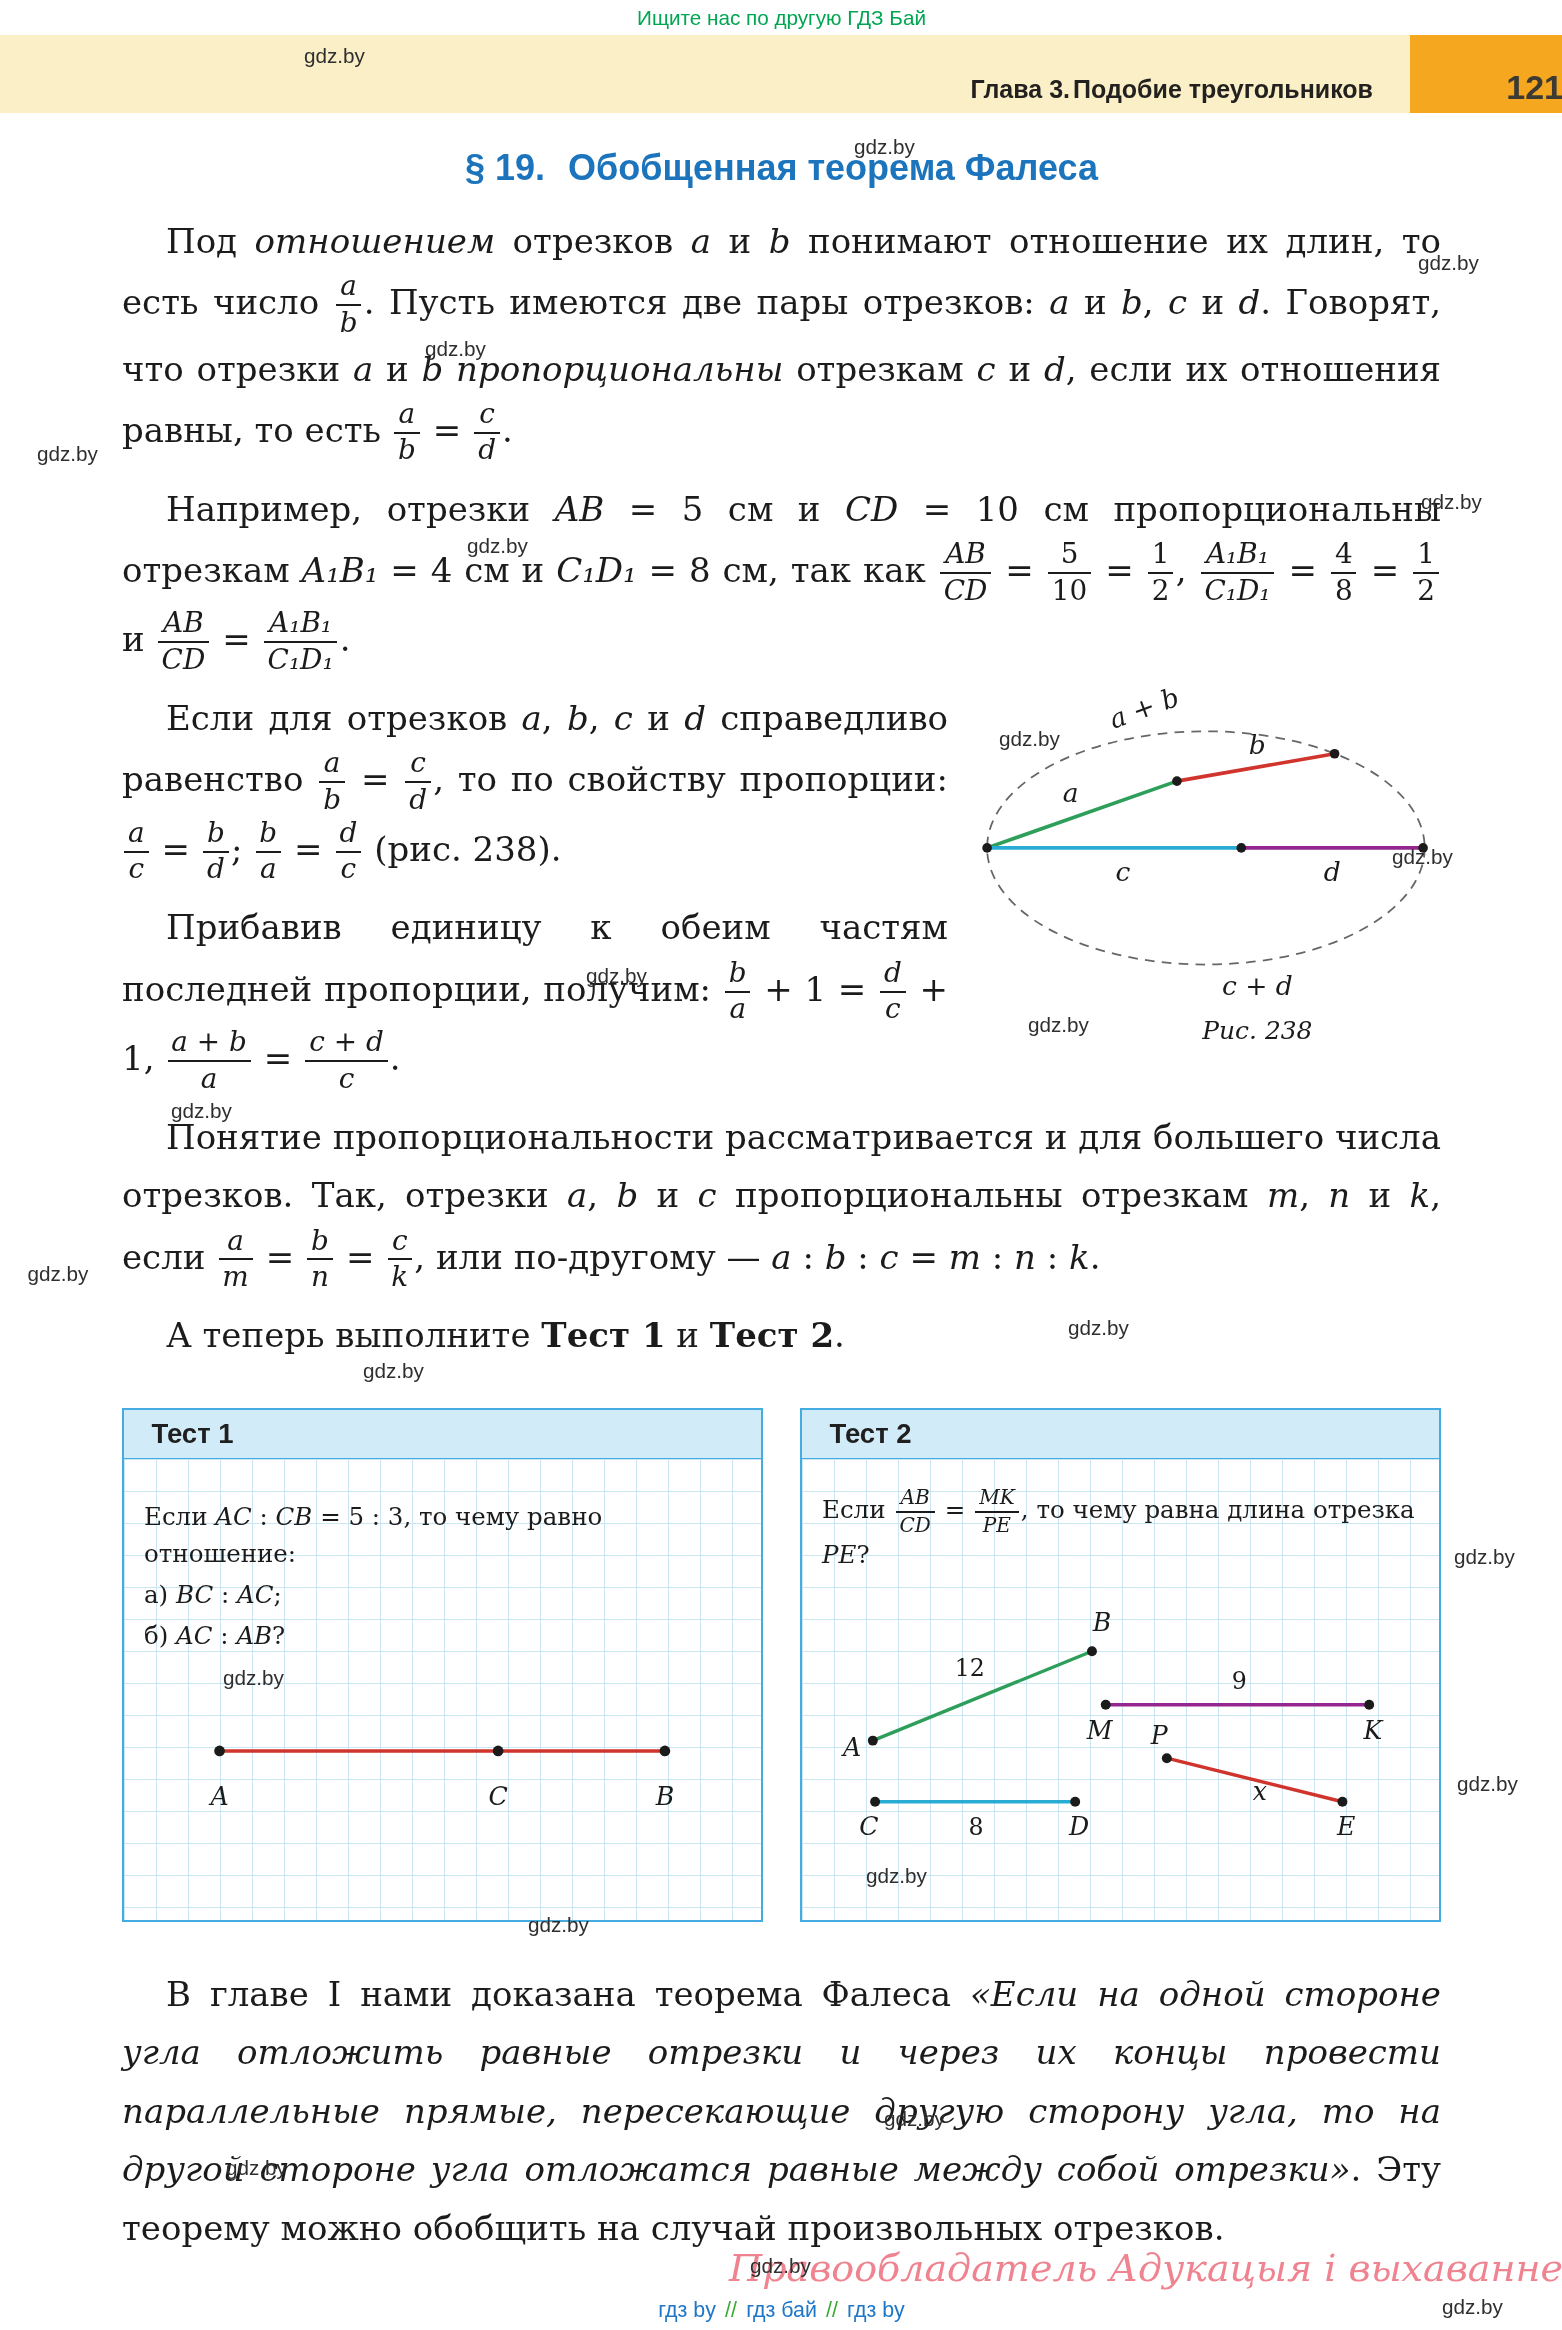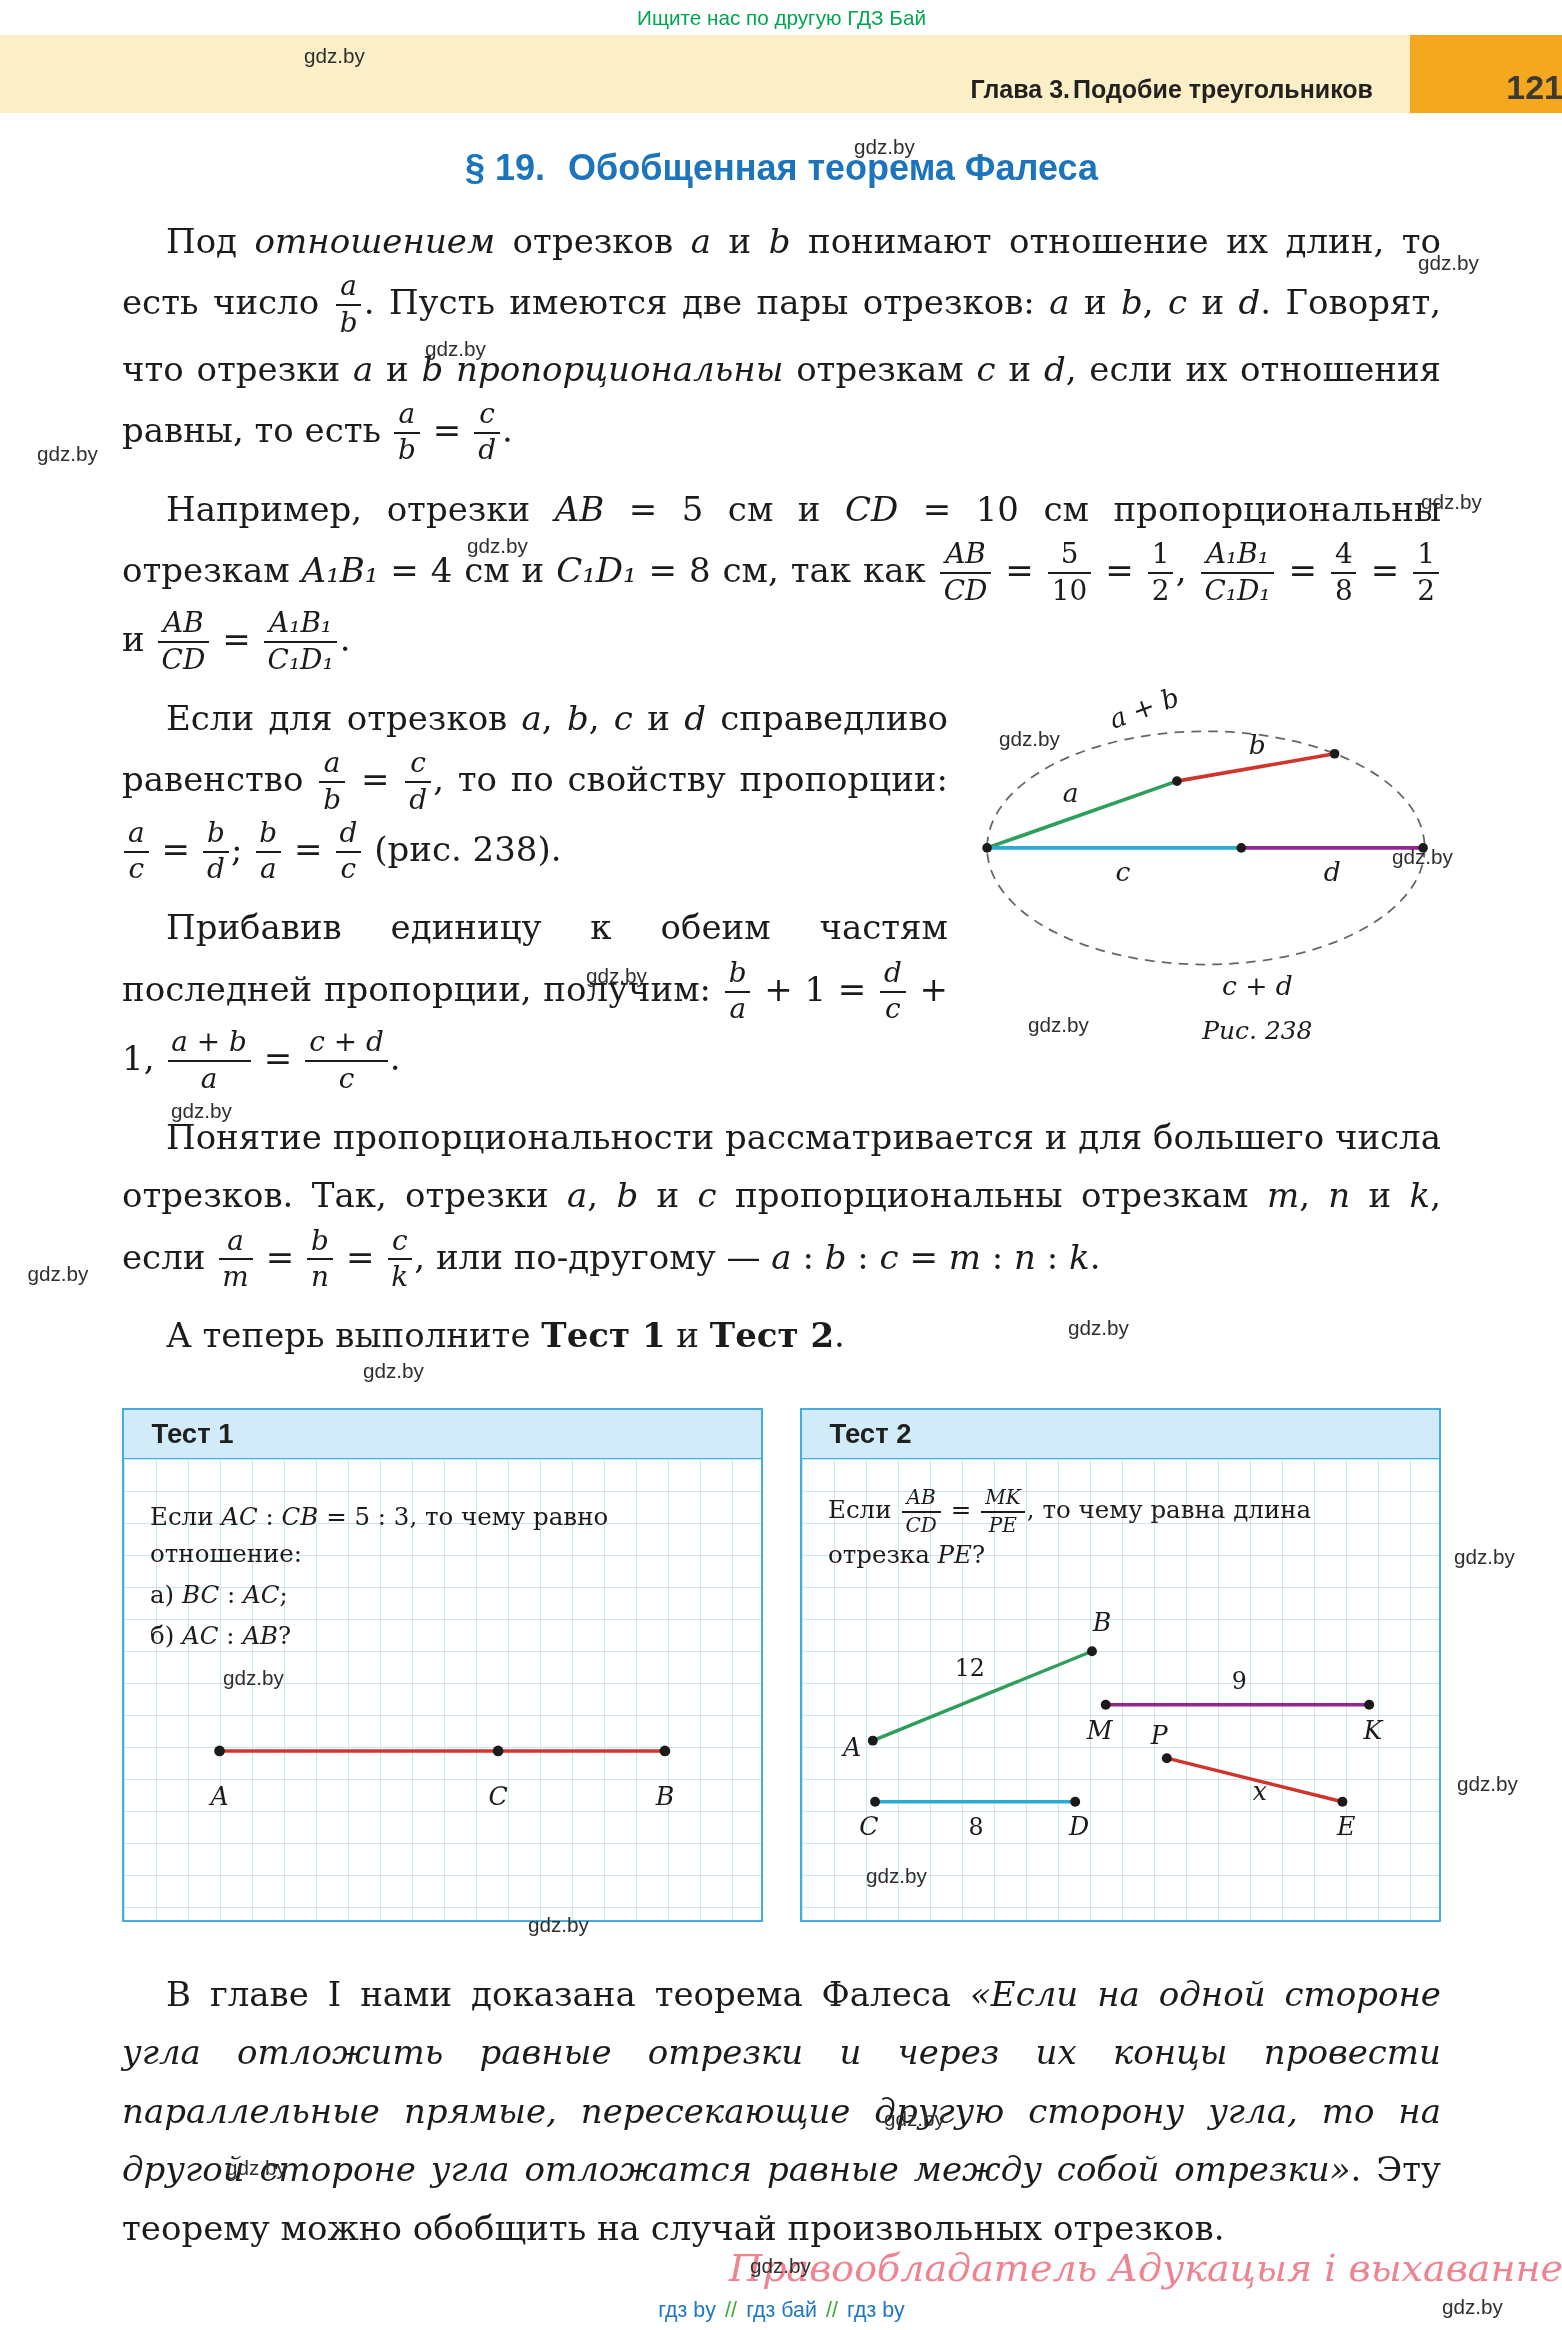--- a/index.html
+++ b/index.html
@@ -124,21 +124,21 @@
     display: flex;
     align-items: center;
     padding-left: 27.5px;
     font-family: "Liberation Sans", sans-serif;
     font-weight: bold;
     font-size: 27.5px;
     color: #1f1f1f;
   }
   .test-body {
     height: 461px;
-    padding: 0 26px;
+    padding: 0 20px;
     overflow: hidden;
     background-image:
       linear-gradient(var(--grid_line, #C9E6F4) 0.8px, transparent 0.8px),
       linear-gradient(90deg, var(--grid_line, #C9E6F4) 0.8px, transparent 0.8px);
     background-size: 32px 32px;
   }
   .tq { font-size: 24.5px; line-height: 1.5; text-align: left; }
   .test-body .first { margin-top: 40px; }
   .test-body .opt { margin-top: 4.6px; }
   .t1-svg { display: block; margin: 73px auto 0; }

